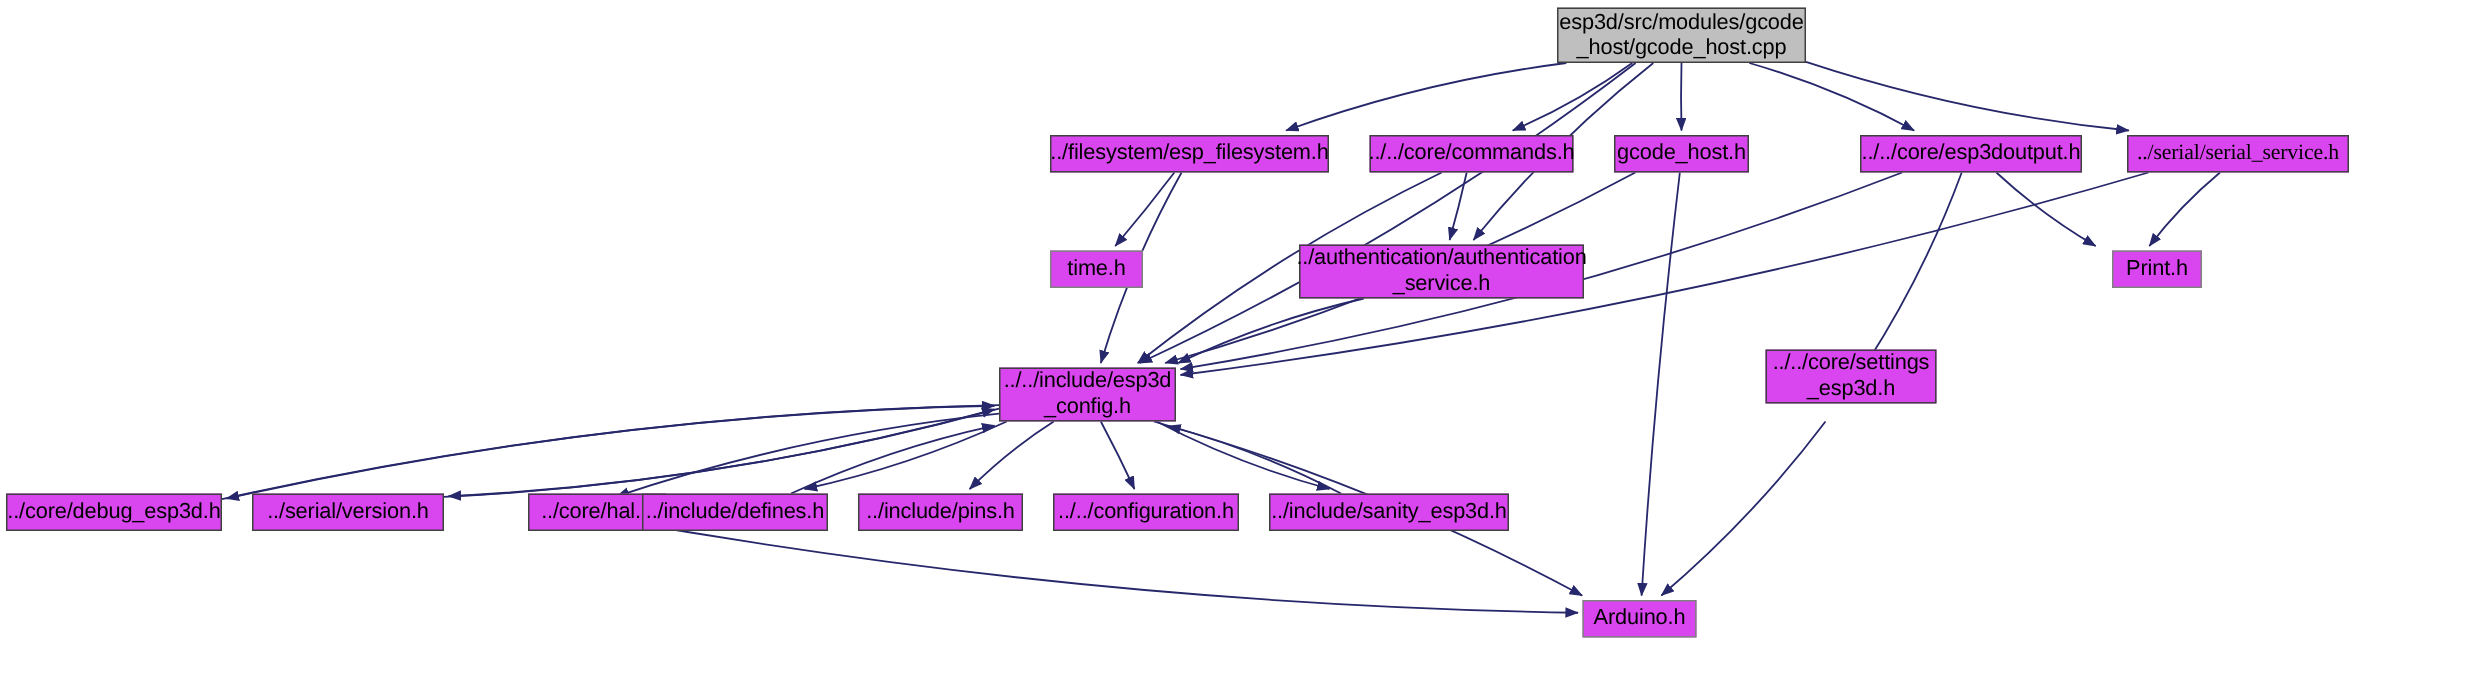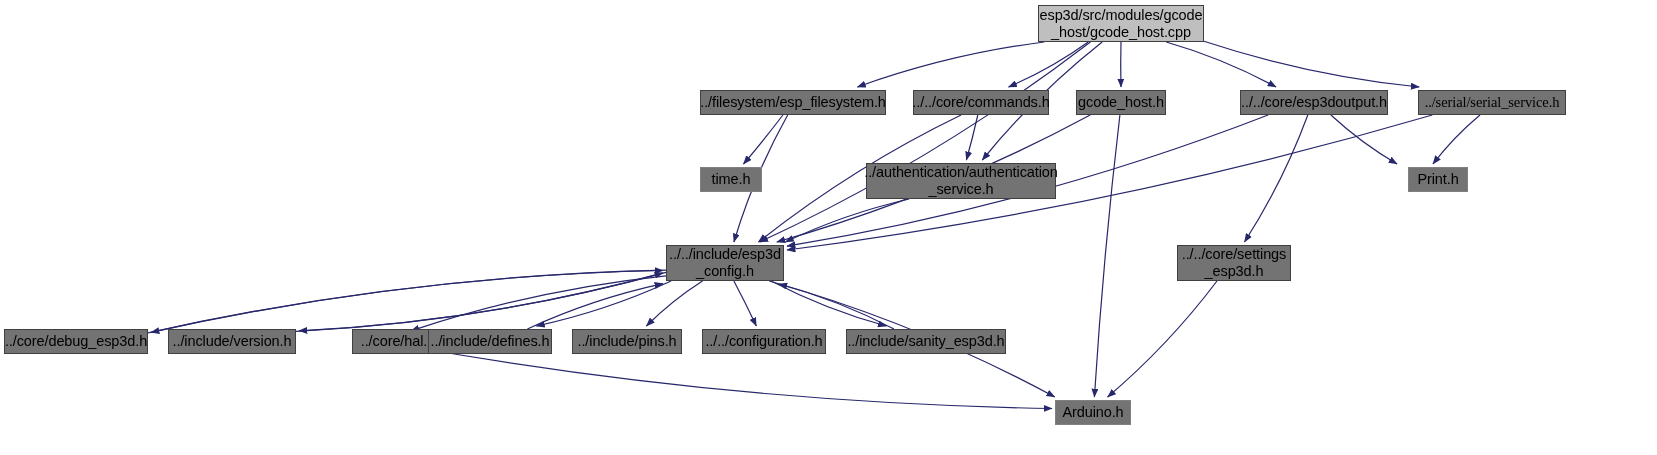--- a/index.html
+++ b/index.html
@@ -25,21 +25,21 @@
     height: 455px;
     pointer-events: none;
   }
   .node {
     position: absolute;
     box-sizing: border-box;
     display: flex;
     align-items: center;
     justify-content: center;
     text-align: center;
-    background: #737373;
+    background: #d946ef;
     border: 1px solid #808080;
     color: #000000;
     font-size: 14.5px;
     line-height: 17px;
     letter-spacing: -0.1px;
     white-space: pre-line;
     z-index: 5;
   }
   .node.strong {
     border: 1.6px solid #404040;
@@ -102,24 +102,24 @@
       <div class="node strong" style="left: 913px; top: 90px; width: 136px; height: 25px; justify-content: center;"><span>../../core/commands.h</span></div>
       <div class="node strong" style="left: 1076px; top: 90px; width: 90px; height: 25px;"><span>gcode_host.h</span></div>
       <div class="node strong" style="left: 1240px; top: 90px; width: 148px; height: 25px;"><span>../../core/esp3doutput.h</span></div>
       <div class="node strong" style="left: 1418px; top: 90px; width: 148px; height: 25px; font-family: Liberation Serif, serif;"><span>../serial/serial_service.h</span></div>
       <div class="node" style="left: 700px; top: 167px; width: 62px; height: 25px;"><span>time.h</span></div>
       <div class="node strong" style="left: 866px; top: 163px; width: 190px; height: 36px;"><span>../authentication/authentication
 _service.h</span></div>
       <div class="node" style="left: 1388px; top: 167px; width: 60px; height: 25px; margin-left: 20px;"><span>Print.h</span></div>
       <div class="node strong" style="left: 666px; top: 245px; width: 118px; height: 36px;"><span>../../include/esp3d
 _config.h</span></div>
-      <div class="node strong" style="left: 1177px; top: 245px; width: 114px; height: 36px;"><span>../../core/settings
+      <div class="node strong" style="left: 1177px; top: 233px; width: 114px; height: 36px;"><span>../../core/settings
 _esp3d.h</span></div>
       <div class="node strong" style="left: 4px; top: 329px; width: 144px; height: 25px;"><span>../core/debug_esp3d.h</span></div>
-      <div class="node strong" style="left: 168px; top: 329px; width: 128px; height: 25px;"><span>../include/version.h</span></div>
+      <div class="node strong" style="left: 168px; top: 329px; width: 128px; height: 25px;"><span>../serial/version.h</span></div>
       <div class="node strong" style="left: 316px; top: 329px; width: 92px; height: 25px; margin-left: 36px;"><span>../core/hal.h</span></div>
       <div class="node strong" style="left: 428px; top: 329px; width: 124px; height: 25px;"><span>../include/defines.h</span></div>
       <div class="node strong" style="left: 572px; top: 329px; width: 110px; height: 25px;"><span>../include/pins.h</span></div>
       <div class="node strong" style="left: 702px; top: 329px; width: 124px; height: 25px;"><span>../../configuration.h</span></div>
       <div class="node strong" style="left: 846px; top: 329px; width: 160px; height: 25px;"><span>../include/sanity_esp3d.h</span></div>
       <div class="node" style="left: 1055px; top: 400px; width: 76px; height: 25px;"><span>Arduino.h</span></div>
     </div>
 </div>
 
 </body></html>

